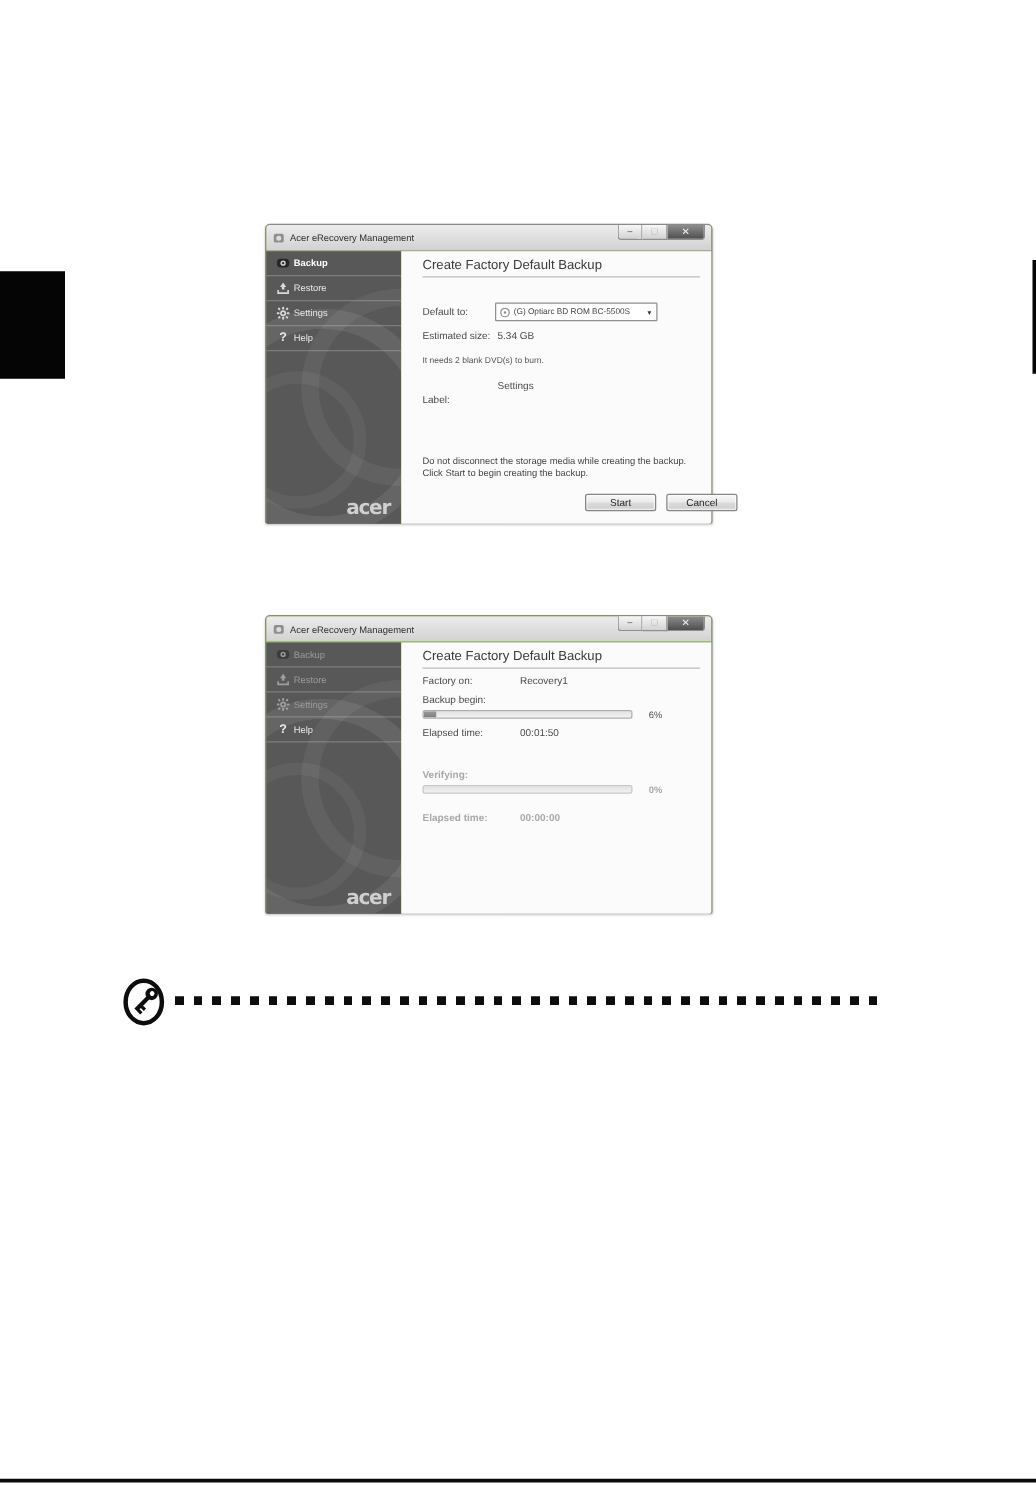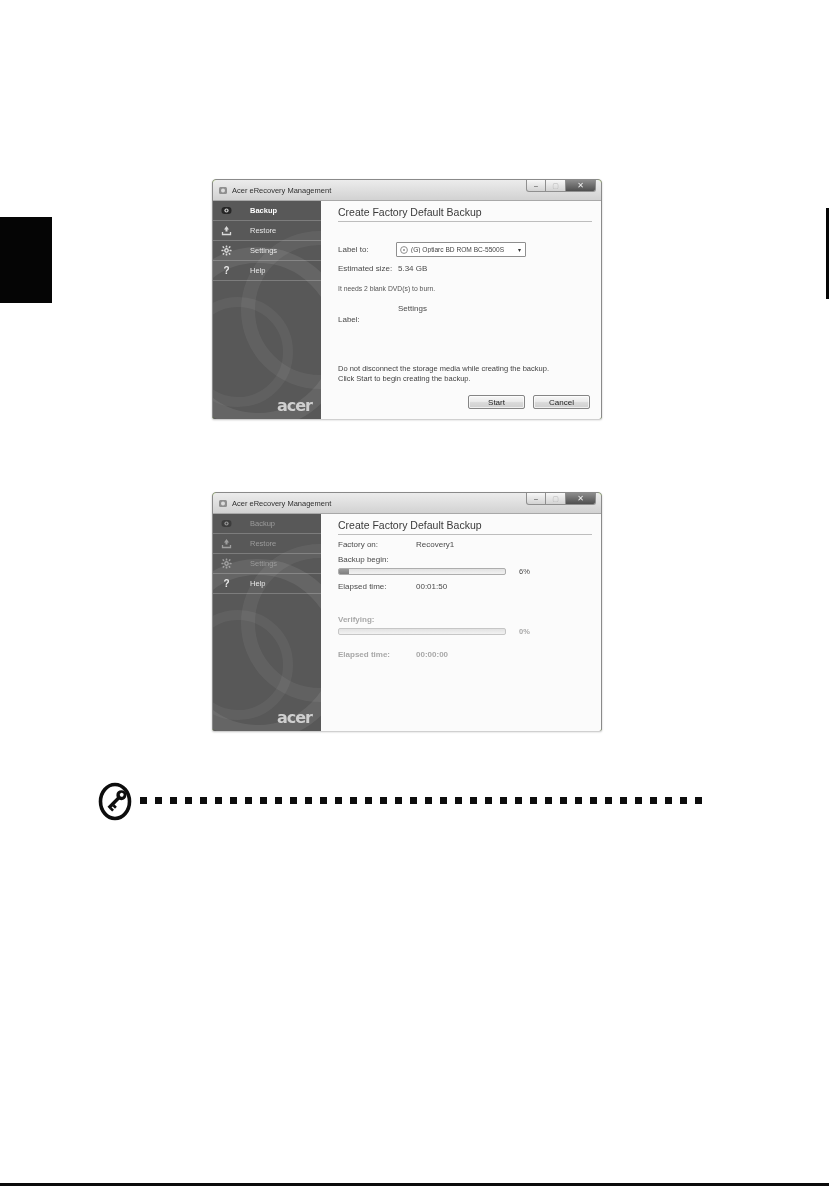--- a/index.html
+++ b/index.html
@@ -7,21 +7,21 @@
     width:829px;height:1189px;position:relative;background:#ffffff;
     font-family:"Liberation Sans", sans-serif;overflow:hidden;
   }
   
   .chapter-tab{position:absolute;left:0;top:217px;width:52px;height:86px;background:#050505;}
   .edge-mark-right{position:absolute;left:826px;top:208px;width:3px;height:91px;background:#050505;}
   .bottom-rule{position:absolute;left:0;top:1183px;width:829px;height:3px;background:#0a0a0a;}
 
   
   .win{
-    position:absolute;left:212px;width:390px;height:240px;
+    position:absolute;left:212px;width:358px;height:240px;
     border:1px solid #8a8a8a;border-radius:4px 4px 2px 2px;
     box-shadow:0 1px 2px rgba(0,0,0,.25);
     background:#84cc16;box-sizing:border-box;
   }
   .titlebar{
     height:21px;border-radius:3px 3px 0 0;
     background:linear-gradient(#ececec,#d2d2d2);
     border-bottom:1px solid #a8a8a8;
     display:flex;align-items:center;padding:0 5px;box-sizing:border-box;
   }
@@ -44,21 +44,21 @@
   
   .sidebar{
     position:relative;width:108px;flex:0 0 108px;background:#585858;overflow:hidden;
     border-radius:0 0 0 2px;
   }
   .swirl1{position:absolute;left:-46px;bottom:-10px;width:150px;height:150px;border:16px solid rgba(255,255,255,.08);border-radius:50%;}
   .swirl2{position:absolute;left:28px;top:30px;width:130px;height:130px;border:14px solid rgba(255,255,255,.06);border-radius:50%;}
   .swirl3{position:absolute;left:-30px;top:96px;width:90px;height:90px;border:10px solid rgba(255,255,255,.05);border-radius:50%;}
   .nav{position:relative;z-index:2;}
   .nav-item{
-    height:19px;display:flex;align-items:center;gap:18px;padding:0 0 0 8px;
+    height:19px;display:flex;align-items:center;gap:3px;padding:0 0 0 8px;
     border-bottom:1px solid rgba(255,255,255,.22);
     font-size:7.5px;color:#e8e8e8;
   }
   .nav-item .nicon{width:11px;height:11px;flex:0 0 auto;display:flex;align-items:center;justify-content:center;}
   .nav-item.bold{font-weight:bold;color:#ffffff;}
   .nav-item.dim{color:#9b9b9b;}
   .nav-item.dim .nicon{opacity:.55;}
   .help-glyph{font-size:10px;font-weight:bold;color:#e8e8e8;line-height:1;}
   .acer-logo{
     position:absolute;right:9px;bottom:4px;z-index:2;
@@ -177,21 +177,21 @@
             </span>
           <span>Help</span>
         </div>
       </div>
       <div class="acer-logo">acer</div>
     </div>
     <div class="main">
       <div class="heading">Create Factory Default Backup</div>
       <div class="head-rule"></div>
 
-      <div class="flabel" style="top:44px">Label to:</div>
+      <div class="flabel" style="top:44px">Default to:</div>
       <div class="dropdown">
         <svg class="dd-disc" viewBox="0 0 8 8">
             <circle cx="4" cy="4" r="3.4" fill="none" stroke="#8f8f8f" stroke-width="1"></circle>
             <circle cx="4" cy="4" r="1" fill="#8f8f8f"></circle>
           </svg>
         <span class="dd-text">(G) Optiarc BD ROM BC-5500S</span>
         <span class="dd-arrow">▾</span>
       </div>
 
       <div class="flabel" style="top:63px">Estimated size:</div>

